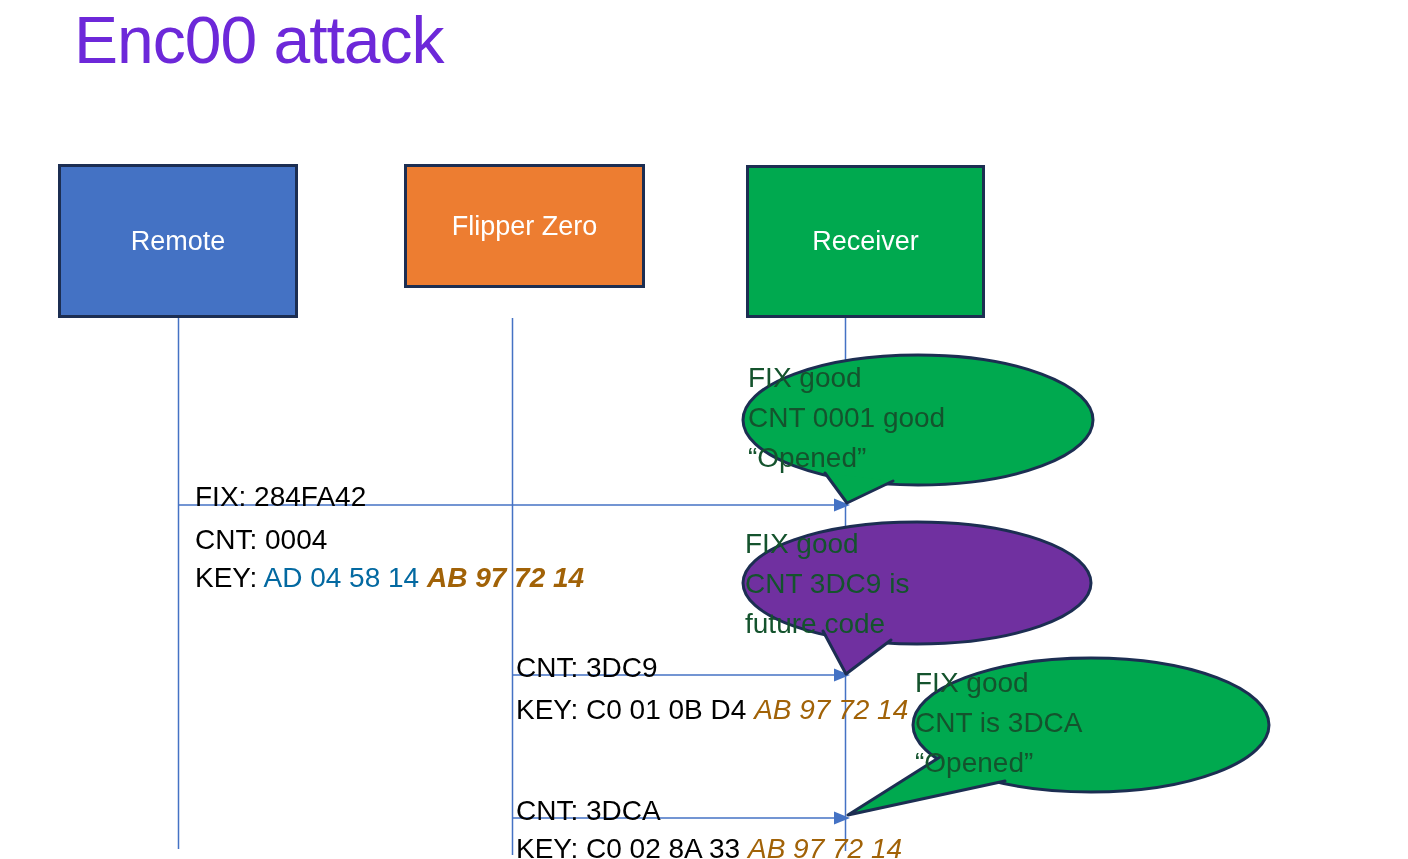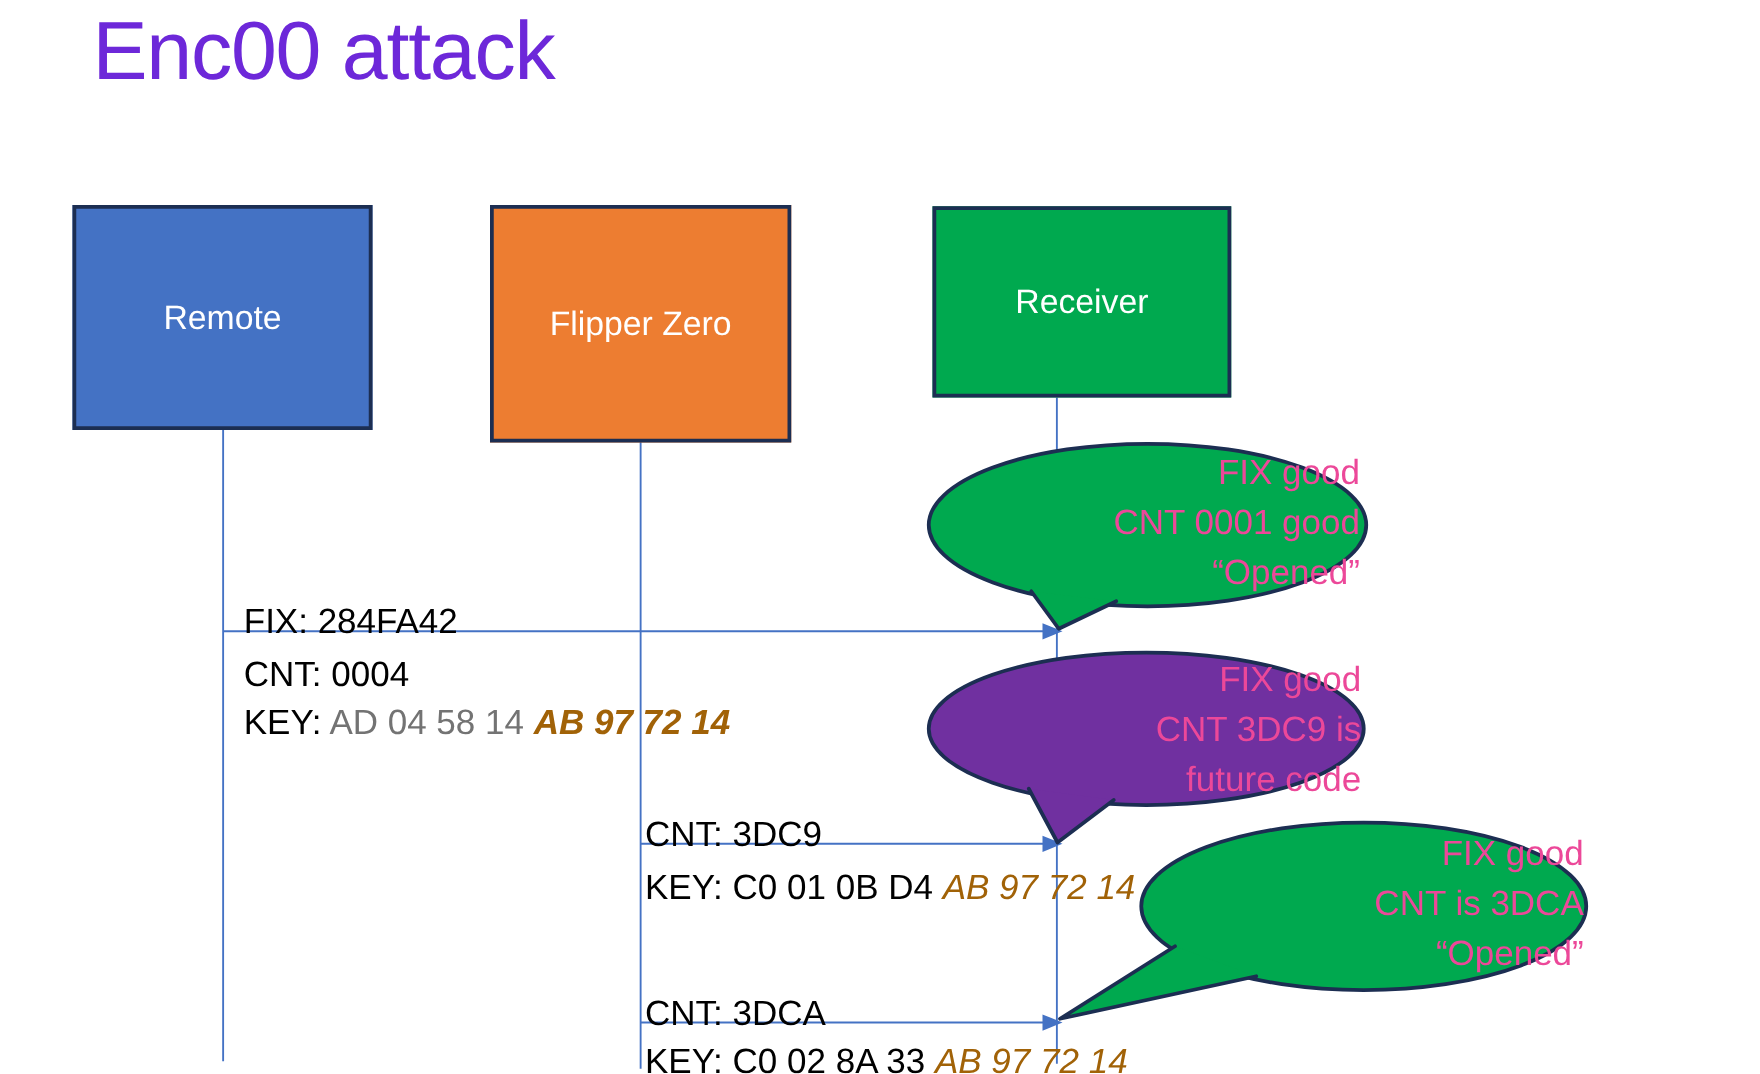--- a/index.html
+++ b/index.html
@@ -10,35 +10,35 @@
   .slide-title{
     position:absolute;left:74px;top:2px;
     font-size:66px;font-weight:300;color:#6d28d9;letter-spacing:-1px;
     white-space:nowrap;z-index:3;
   }
   .actor{
     position:absolute;display:flex;align-items:center;justify-content:center;
     color:#ffffff;font-size:27px;border:3px solid #1c2e52;box-sizing:border-box;
     z-index:2;
   }
-  #actor-remote  {left:58px; top:164px;width:240px;height:180px;background:#4472c4;}
-  #actor-flipper {left:392px;top:164px;width:241px;height:190px;background:#ed7d31;}
+  #actor-remote  {left:58px; top:164px;width:240px;height:154px;background:#4472c4;}
+  #actor-flipper {left:404px;top:164px;width:241px;height:124px;background:#ed7d31;}
   #actor-receiver{left:726px;top:165px;width:239px;height:153px;background:#00a94f;margin-left:20px;}
   .svg-layer{position:absolute;left:0;top:0;z-index:1;}
   .msg{
     position:absolute;z-index:3;font-size:28px;color:#000;white-space:nowrap;
     line-height:32px;
     margin-top:11px;
   }
-  .key-red{color:#737373;}
+  .key-red{color:#0369a1;}
   .key-green{color:#a16207;font-style:italic;}
   .key-green.bold{font-weight:700;}
   .bubble-text{
-    position:absolute;z-index:4;color:#ec4899;font-size:28px;line-height:40px;
-    text-align:right;white-space:nowrap;
+    position:absolute;z-index:4;color:#14532d;font-size:28px;line-height:40px;
+    text-align:left;white-space:nowrap;
   }
   #bubble-text-1{left:748px;top:358px;width:340px;}
   #bubble-text-2{left:745px;top:524px;width:344px;}
   #bubble-text-3{left:915px;top:663px;width:352px;}
 </style>
 </head>
 <body>
 
 <div class="stage">
 

